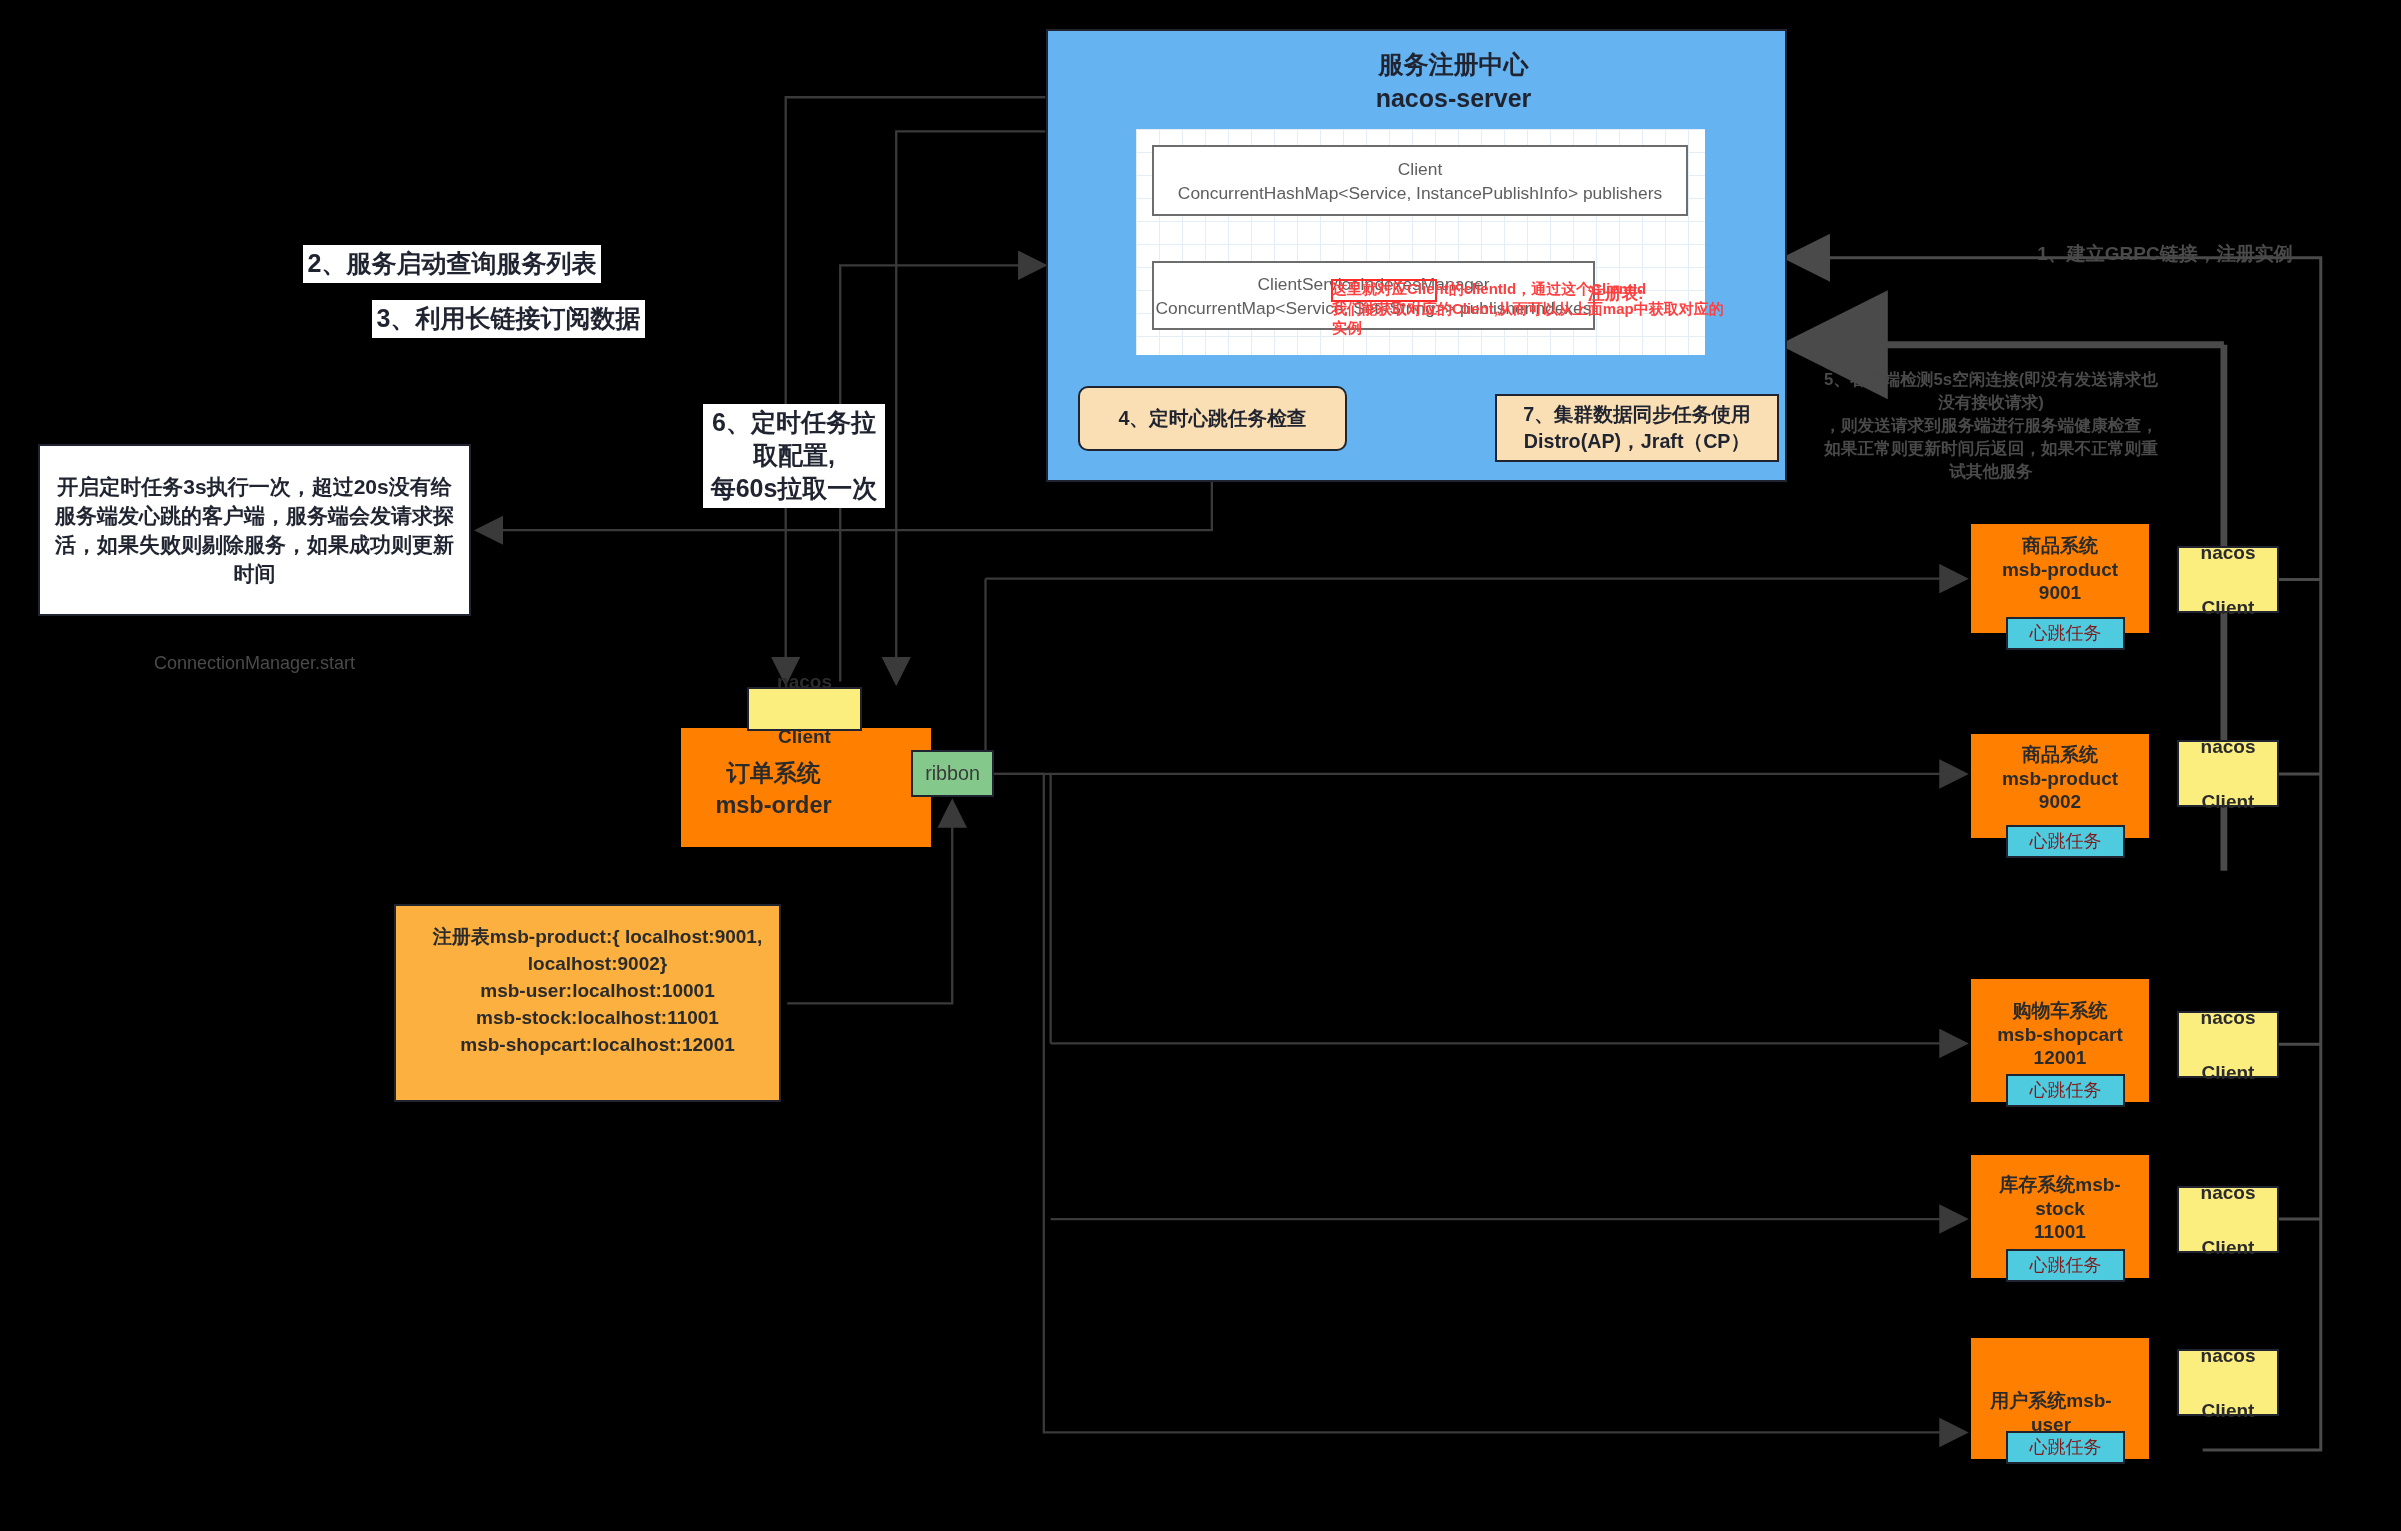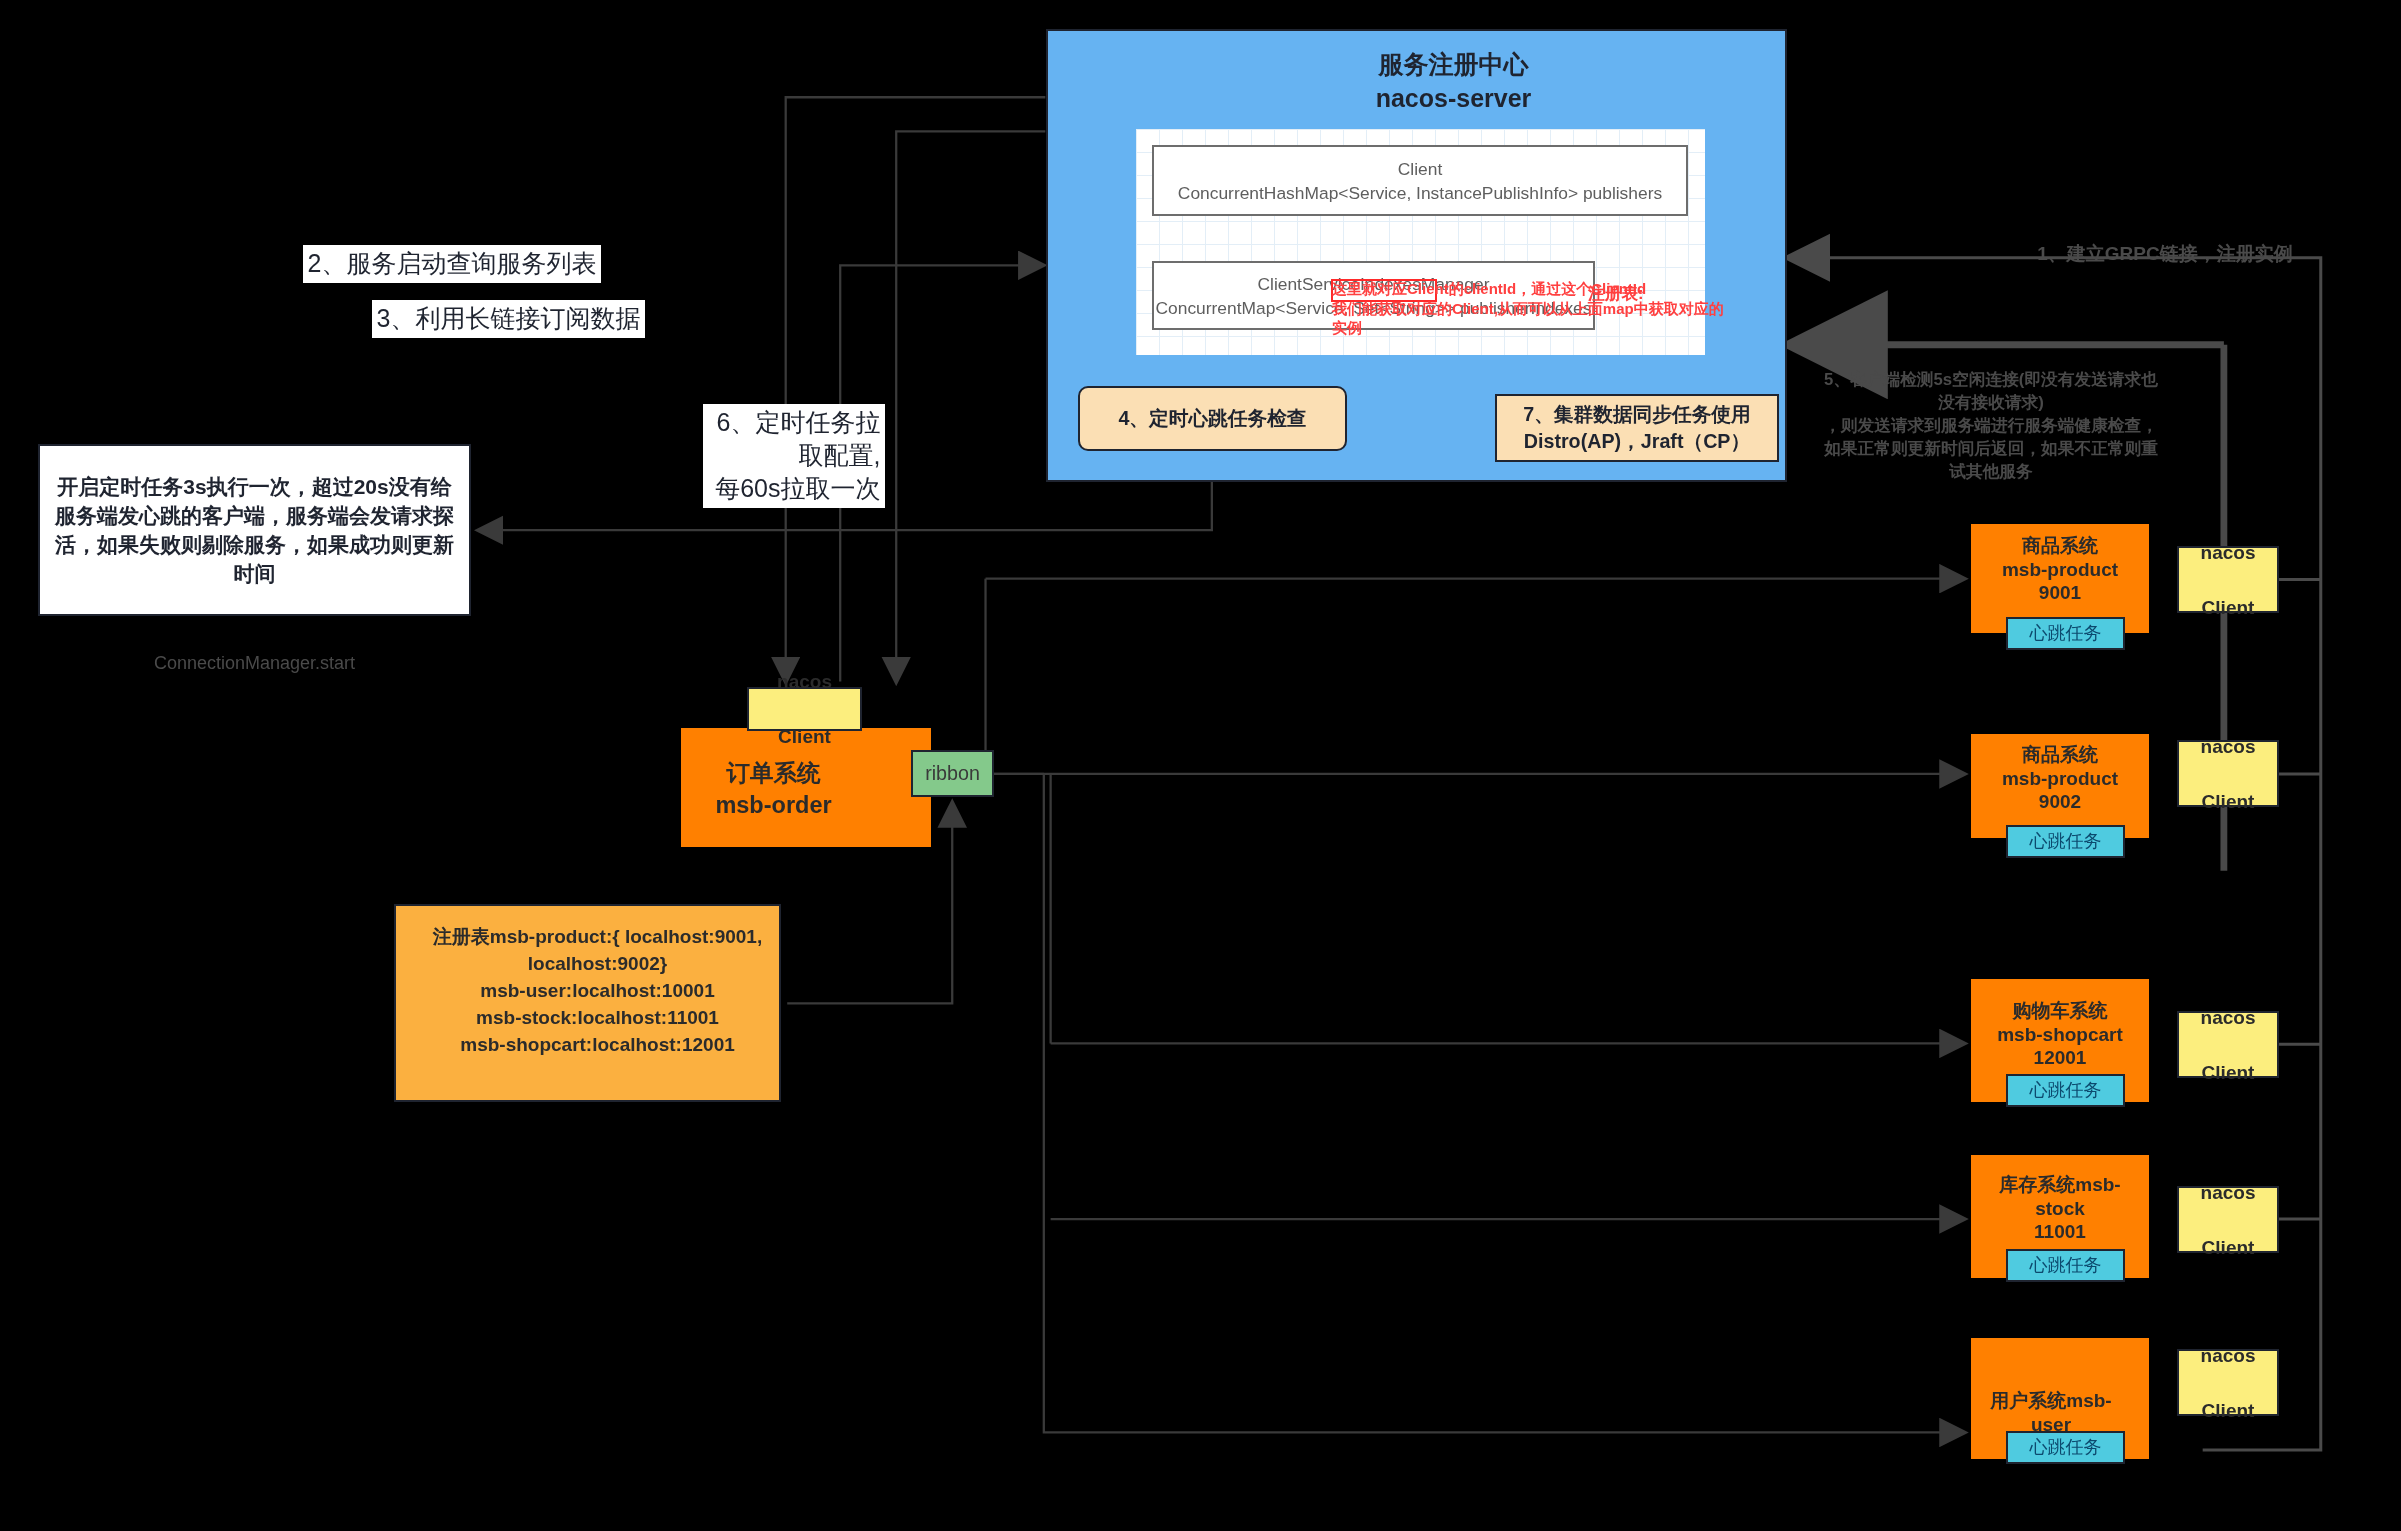--- a/index.html
+++ b/index.html
@@ -28,22 +28,22 @@
   #red-title{left:1588px;top:282px;color:#ff4040;font-size:16.7px;font-weight:bold;}
 
   
   .tan{background:#FBDFB4;border:2.3px solid #1F2430;display:flex;
        align-items:center;justify-content:center;text-align:center;
        color:#1F2430;font-weight:bold;font-size:19.7px;line-height:27px;}
   #note4{left:1078px;top:386px;width:269px;height:65px;border-radius:10px;}
   #note7{left:1495px;top:394px;width:284px;height:68px;}
 
   
-  .steplabel{background:#ffffff;color:#1F2430;font-weight:normal;
-      font-size:25px;line-height:33px;text-align:right;padding:2.3px 4.5px;}
+  .steplabel{background:#ffffff;color:#1F2430;font-weight:bold;
+      font-size:25px;line-height:33px;text-align:center;padding:2.3px 4.5px;}
   #step2{left:303px;top:245px;}
   #step3{left:372px;top:300px;}
   #step6{left:703px;top:404px;width:182px;}
 
   
   #leftnote{left:38px;top:444px;width:433px;height:172px;background:#fff;
       border:2.3px solid #1F2430;display:flex;align-items:center;
       justify-content:center;padding:4.5px 10.6px;text-align:center;
       color:#1F2430;font-weight:bold;font-size:21px;line-height:29px;}
   #cm-start{left:38px;top:653px;width:433px;text-align:center;
@@ -73,21 +73,21 @@
   .nclient{background:#FCEE7E;border:2.3px solid #1F2430;text-align:center;
       color:#2b2b2b;font-weight:bold;font-size:19px;line-height:23px;
       display:flex;flex-direction:column;align-items:center;
       justify-content:center;gap:32px;}
 
   
   .svc{background:#FF8000;}
   .svc-label{text-align:center;color:#2b2b2b;font-weight:bold;
       font-size:19px;line-height:23.5px;}
   .heart{background:#4FCBE0;border:2.3px solid #1F2430;text-align:center;
-      color:#0c4a6e;font-size:18px;line-height:29px;font-weight:normal;}
+      color:#7f1d1d;font-size:18px;line-height:29px;font-weight:normal;}
 
   
   #wires{left:0;top:0;width:2401px;height:1532px;}
 </style>
 </head>
 <body>
 
 <svg class="abs" id="wires" viewBox="0 0 3172 2023" width="2401" height="1532">
   <defs>
     <marker id="ah" markerWidth="13" markerHeight="13" refX="11" refY="6.5" orient="auto">

